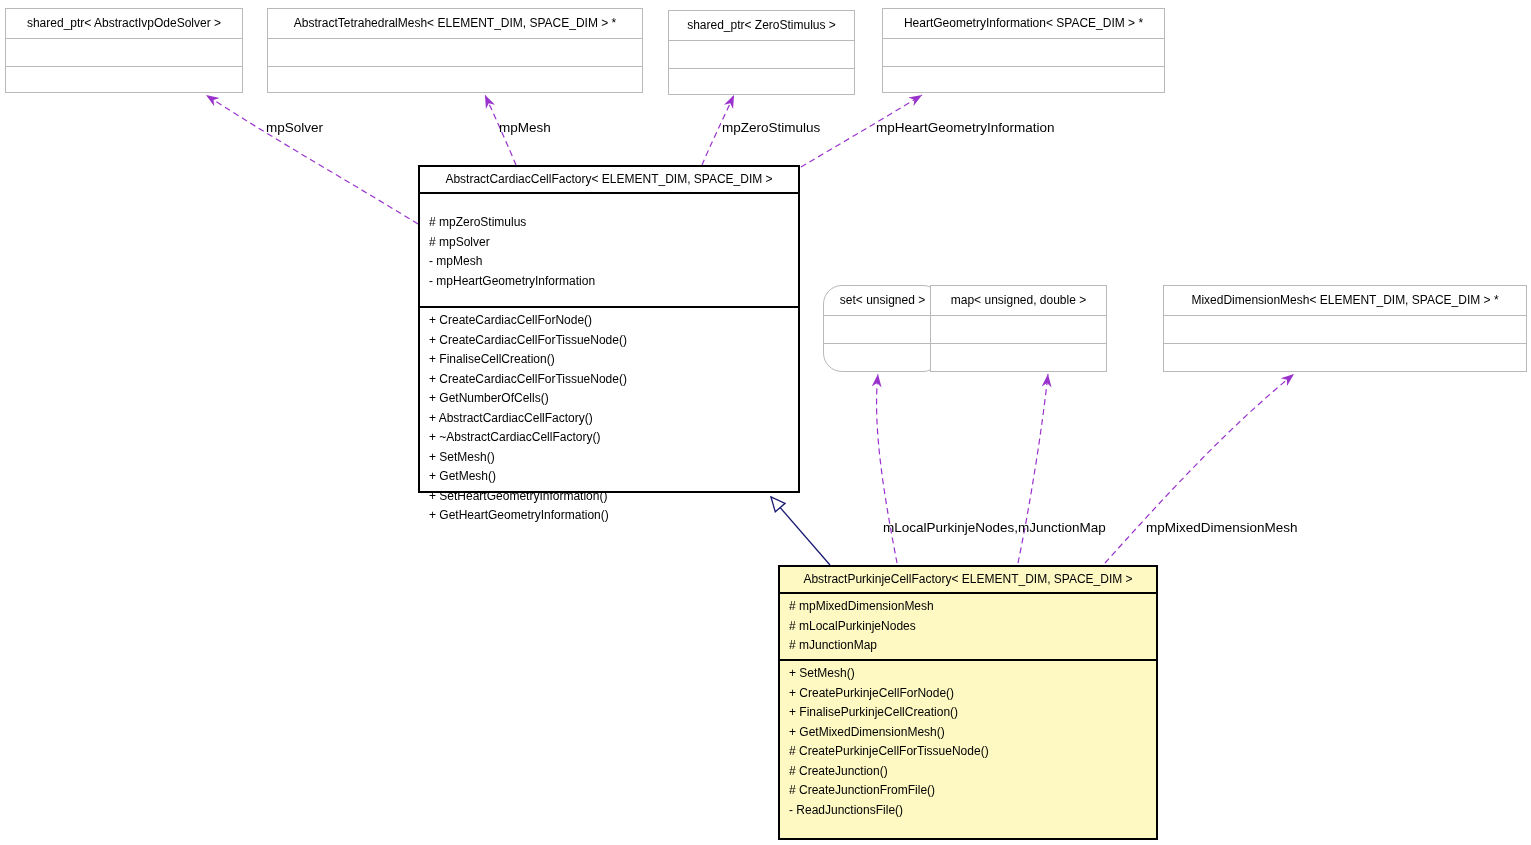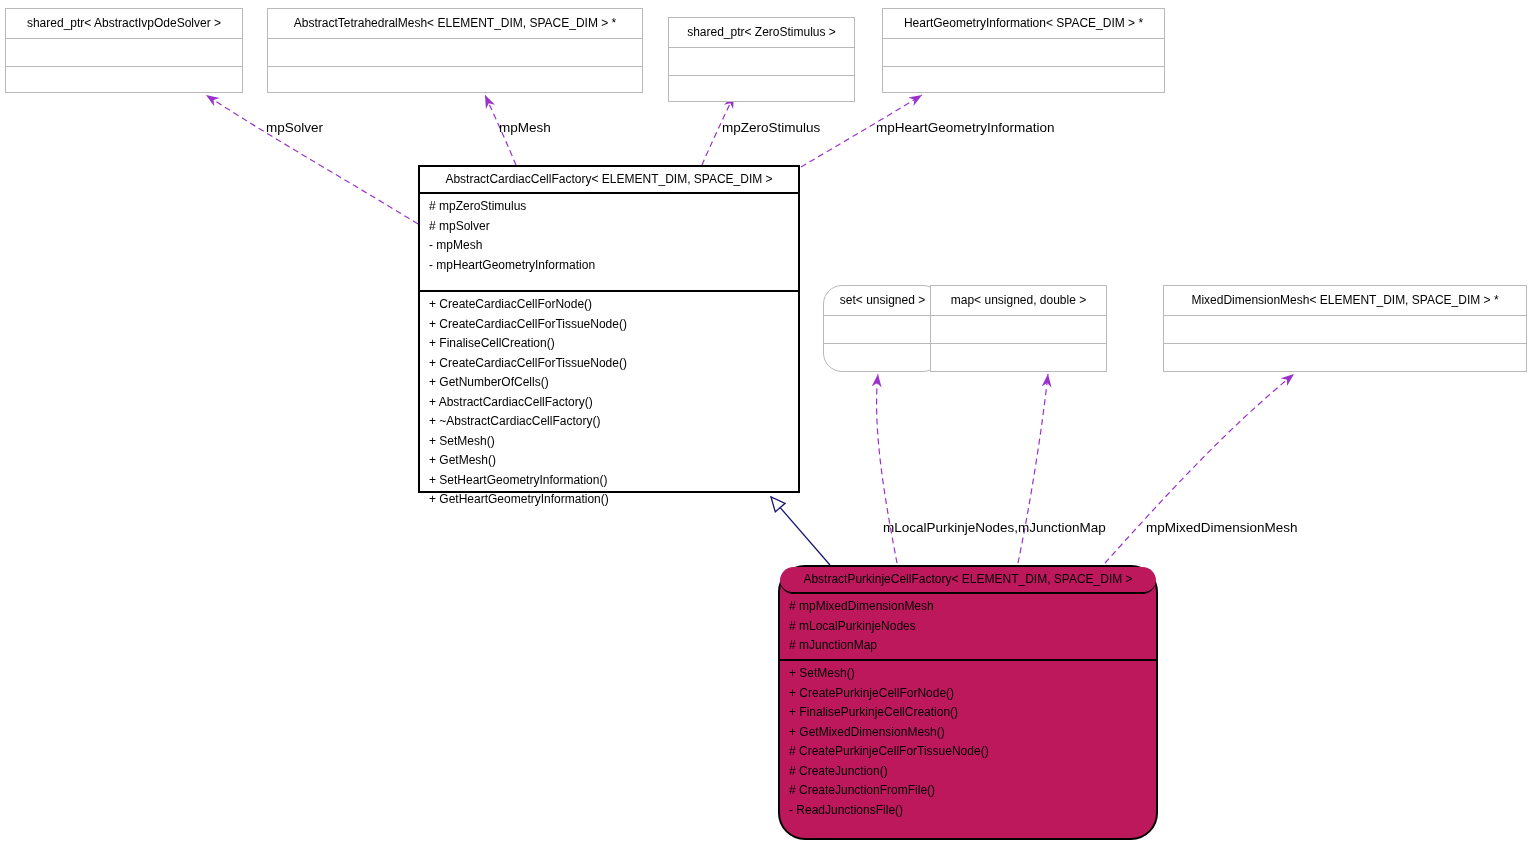--- a/index.html
+++ b/index.html
@@ -16,21 +16,21 @@
   .plain .title { height:29px; line-height:28px; border-bottom:1px solid #b9b9b9; }
   .plain .comp  { height:27px; border-bottom:1px solid #b9b9b9; }
   .plain .comp:last-child { border-bottom:none; }
 
   .class-node { border:2px solid #000; }
   .class-node .title { height:25px; line-height:25px; border-bottom:2px solid #000; }
   .class-node .compartment { box-sizing:border-box; padding:3px 6px 3px 9px;
                              border-bottom:2px solid #000; overflow:hidden; }
   .class-node .compartment.last { border-bottom:none; }
   .class-node .row { line-height:19.5px; white-space:nowrap; }
-  .highlight, .highlight .title { background:#be185d;border-radius:27px; }
+  .highlight, .highlight .title { background:#fef9c3; }
 
   .edge-label { position:absolute; font-size:13.5px; white-space:nowrap; line-height:17px; }
 </style>
 </head>
 <body>
 
 <div id="canvas">
 
   <svg id="edges" width="1531" height="845" viewBox="0 0 1531 845">
     <defs>
@@ -57,35 +57,35 @@
     <div class="comp"></div>
     <div class="comp"></div>
   </div>
 
   <div class="node plain" style="left:267px; top:8px; width:376px; height:85px;">
     <div class="title">AbstractTetrahedralMesh&lt; ELEMENT_DIM, SPACE_DIM &gt; *</div>
     <div class="comp"></div>
     <div class="comp"></div>
   </div>
 
-  <div class="node plain" style="left:668px; top:17px; width:187px; height:85px;">
+  <div class="node plain" style="left:668px; top:10px; width:187px; height:85px;">
     <div class="title">shared_ptr&lt; ZeroStimulus &gt;</div>
     <div class="comp"></div>
     <div class="comp"></div>
   </div>
 
   <div class="node plain" style="left:882px; top:8px; width:283px; height:85px;">
     <div class="title">HeartGeometryInformation&lt; SPACE_DIM &gt; *</div>
     <div class="comp"></div>
     <div class="comp"></div>
   </div>
 
   <div class="node class-node" style="left:418px; top:165px; width:382px; height:328px;">
     <div class="title">AbstractCardiacCellFactory&lt; ELEMENT_DIM, SPACE_DIM &gt;</div>
-    <div class="compartment" style="height:98px;">
+    <div class="compartment" style="height:98px;margin-top:16px;">
         <div class="row"># mpZeroStimulus</div>
         <div class="row"># mpSolver</div>
         <div class="row">- mpMesh</div>
         <div class="row">- mpHeartGeometryInformation</div>
       </div>
     <div class="compartment last" style="height:215px;">
         <div class="row">+ CreateCardiacCellForNode()</div>
         <div class="row">+ CreateCardiacCellForTissueNode()</div>
         <div class="row">+ FinaliseCellCreation()</div>
         <div class="row">+ CreateCardiacCellForTissueNode()</div>

